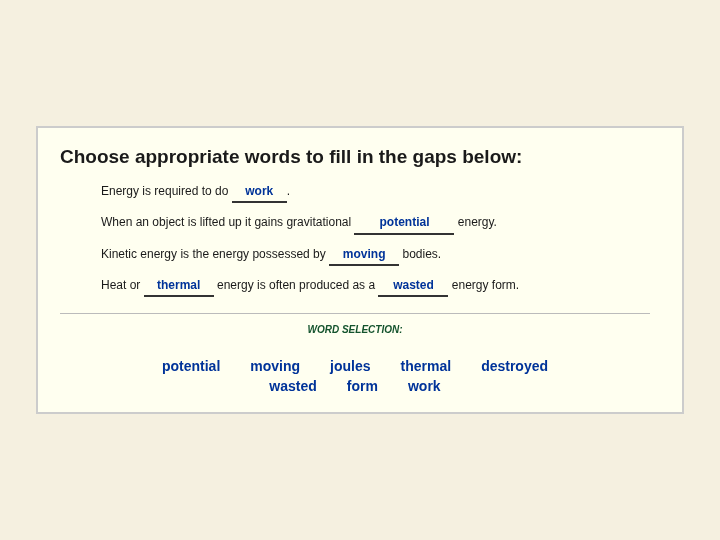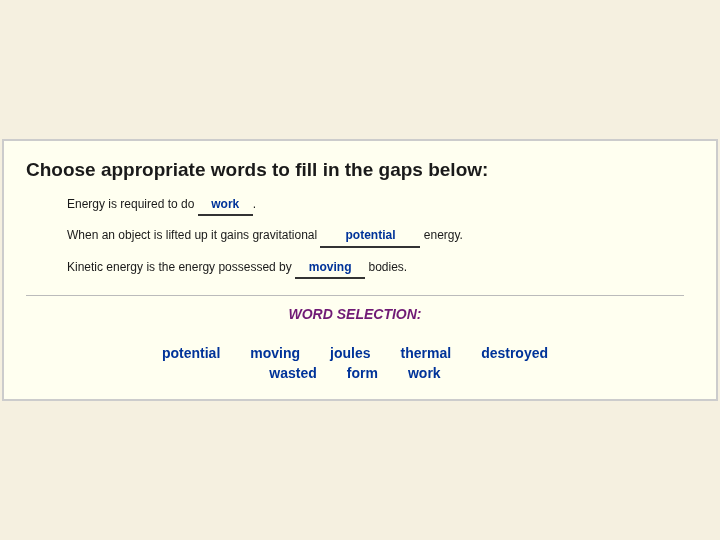--- a/index.html
+++ b/index.html
@@ -9,21 +9,21 @@
       height: 540px;
       background: #f5f0e0;
       font-family: Arial, Helvetica, sans-serif;
       font-size: 15px;
       display: flex;
       align-items: center;
       justify-content: center;
     }
 
     .main-container {
-      width: 716px;
+      width: 648px;
       background: #fffff0;
       border: 2px solid #ccc;
       padding: 18px 32px 14px 22px;
     }
 
     .title {
       font-size: 19px;
       font-weight: bold;
       color: #1a1a1a;
       margin-bottom: 14px;
@@ -59,22 +59,22 @@
     .word-selection {
       margin-top: 16px;
       border-top: 1px solid #bbb;
       padding-top: 10px;
       text-align: center;
     }
 
     .word-selection-title {
       font-weight: bold;
       font-style: italic;
-      font-size: 14px;
-      color: #701a75;
+      font-size: 10px;
+      color: #14532d;
       margin-bottom: 23px;
     }
 
     .word-row {
       display: flex;
       justify-content: center;
       gap: 30px;
       margin-bottom: 4px;
     }
 
@@ -98,20 +98,23 @@
 
 
   <div class="sentence">
     <span>When an object is lifted up it gains gravitational </span><span class="blank blank-wide">potential</span><span> energy.</span>
   </div>
 
   <div class="sentence">
     <span>Kinetic energy is the energy possessed by </span><span class="blank">moving</span><span> bodies.</span>
   </div>
 
+  <div class="sentence">
+    <span>Heat or </span><span class="blank">thermal</span><span> energy is often produced as a </span><span class="blank">wasted</span><span> energy form.</span>
+  </div>
 
   <div class="word-selection">
     <div class="word-selection-title">WORD SELECTION:</div>
     <div class="word-row">
       <span class="word-item">potential</span>
       <span class="word-item">moving</span>
       <span class="word-item">joules</span>
       <span class="word-item">thermal</span>
       <span class="word-item">destroyed</span>
     </div>

